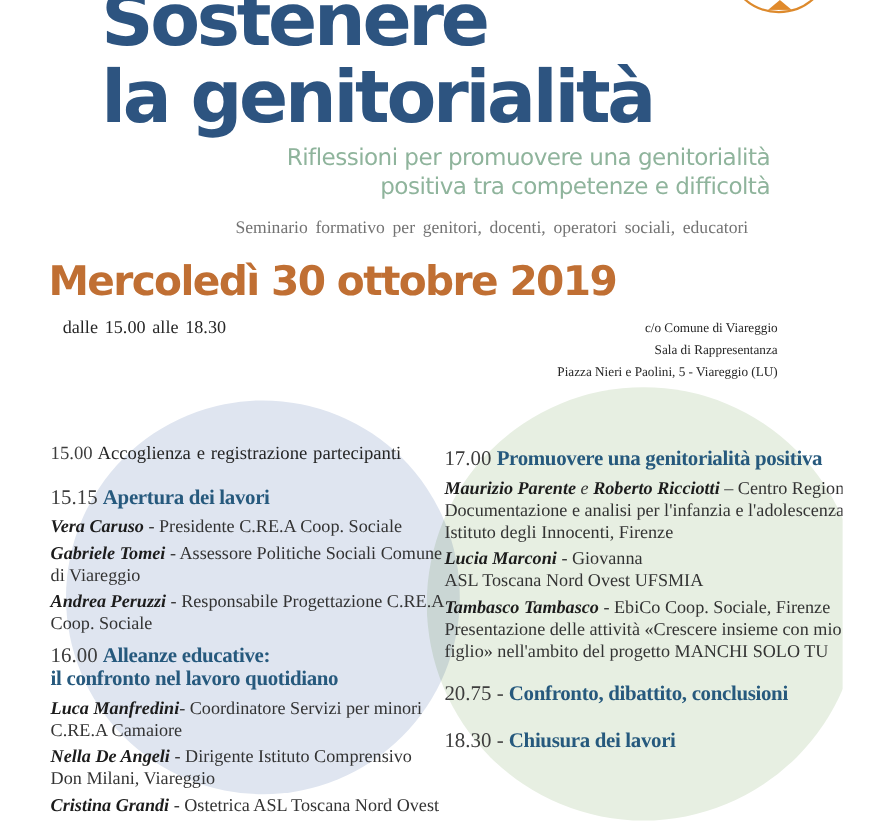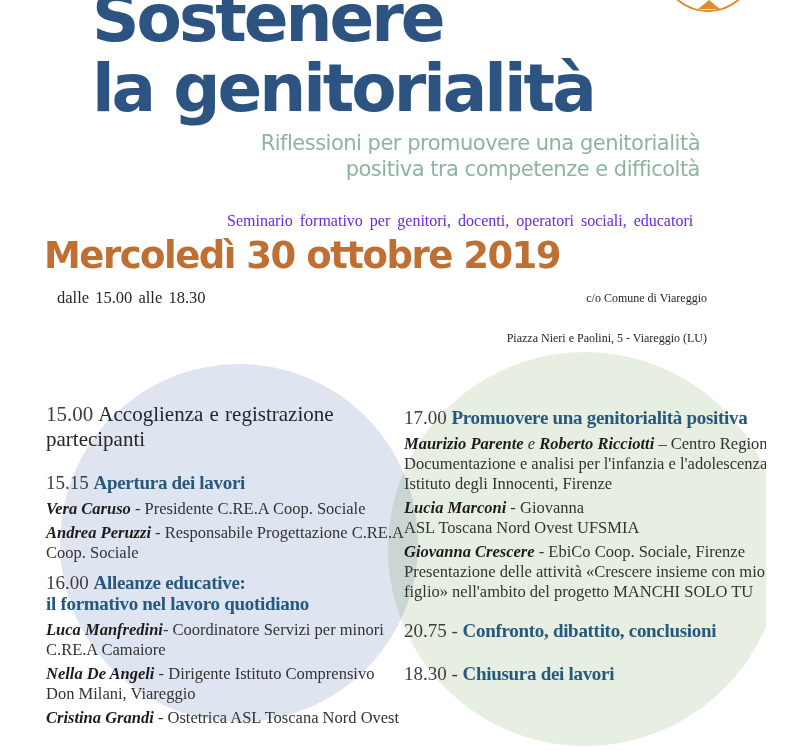--- a/index.html
+++ b/index.html
@@ -26,40 +26,40 @@
     position:absolute; left:92px; top:-16px; margin:0;
     font-family:"DejaVu Sans",sans-serif; font-weight:bold;
     font-size:66px; line-height:70px; letter-spacing:-3px; color:#2d5480;
   }
   .subtitle {
     position:absolute; right:66px; top:130px; margin:0; text-align:right;
     font-family:"DejaVu Sans",sans-serif; font-size:21px; line-height:26px;
     letter-spacing:-0.5px; color:#8fb49c;
   }
   .audience {
-    position:absolute; left:214px; top:199px; margin:13px;
-    font-size:16px; color:#6d28d9; word-spacing:3px;
+    position:absolute; left:214px; top:199px; margin:0;
+    font-size:16px; color:#737373; word-spacing:3px;
   }
   .date {
     position:absolute; left:44px; top:234px; margin:0;
     font-family:"DejaVu Sans",sans-serif; font-weight:bold;
     font-size:37px; letter-spacing:-1.5px; color:#c06f33;
   }
   .time-range { position:absolute; left:57px; top:288px; margin:0;
                 font-size:16.5px; color:#262626; word-spacing:2px; }
   .venue { position:absolute; right:59px; top:288px; margin:0; text-align:right;
            font-size:12px; line-height:20px; color:#262626; }
 
   
   .col { position:absolute; z-index:2; }
   .col-left  { left:46px;  top:402px; width:360px; }
   .col-right { left:404px; top:407px; width:390px; }
 
   .time { color:#3d3d3d; }
-  .opening-line { margin:0 0 20px 0; font-size:21px; color:#262626; word-spacing:1px; }
+  .opening-line { margin:0 0 20px 0; font-size:17px; color:#262626; word-spacing:1px; }
   .session-heading { margin:0 0 6px 0; font-size:19px; line-height:21px; }
   .session-heading.second { margin-top:9px; }
   .session-title { color:#26597d; font-weight:bold; letter-spacing:-0.3px; }
   .speaker { margin:0 0 4px 0; font-size:16.5px; line-height:20px; color:#333; }
   .sp-name { font-style:italic; font-weight:bold; color:#1c1c1c; }
   .conj { font-style:italic; }
   .nowrap { white-space:nowrap; }
   .closing-line { margin:17px 0 0 0; font-size:19px; line-height:24px; }
   .closing-line.last { margin-top:19px; }
 </style>
@@ -79,48 +79,49 @@
   <h1 class="title"><span>Sostenere</span><br><span>la genitorialità</span></h1>
 
   <p class="subtitle"><span>Riflessioni per promuovere una genitorialità</span><br><span>positiva tra competenze e difficoltà</span></p>
 
   <p class="audience">Seminario formativo per genitori, docenti, operatori sociali, educatori</p>
 
   <p class="date">Mercoledì 30 ottobre 2019</p>
 
   <p class="time-range">dalle 15.00 alle 18.30</p>
 
-  <p class="venue"><span>c/o Comune di Viareggio</span><br><br><span>Piazza Nieri e Paolini, 5 - Viareggio (LU)</span></p>
+  <p class="venue"><span>c/o Comune di Viareggio</span><br><span>Sala di Rappresentanza</span><br><span>Piazza Nieri e Paolini, 5 - Viareggio (LU)</span></p>
 
   <div class="col col-left">
 
     <p class="opening-line"><span class="time">15.00</span> <span>Accoglienza e registrazione partecipanti</span></p>
 
     <p class="session-heading"><span class="time">15.15</span> <span class="session-title">Apertura dei lavori</span></p>
 
     <p class="speaker"><span class="sp-name">Vera Caruso</span> <span class="sp-role">- Presidente C.RE.A Coop. Sociale</span></p>
+    <p class="speaker"><span class="sp-name">Gabriele Tomei</span> <span class="sp-role">- Assessore Politiche Sociali Comune di Viareggio</span></p>
     <p class="speaker"><span class="sp-name">Andrea Peruzzi</span> <span class="sp-role">- Responsabile Progettazione C.RE.A Coop. Sociale</span></p>
 
-    <p class="session-heading second"><span class="time">16.00</span> <span class="session-title">Alleanze educative:</span><br><span class="session-title">il formativo nel lavoro quotidiano</span></p>
+    <p class="session-heading second"><span class="time">16.00</span> <span class="session-title">Alleanze educative:</span><br><span class="session-title">il confronto nel lavoro quotidiano</span></p>
 
     <p class="speaker"><span class="sp-name">Luca Manfredini</span><span class="sp-role">- Coordinatore Servizi per minori C.RE.A Camaiore</span></p>
     <p class="speaker"><span class="sp-name">Nella De Angeli</span> <span class="sp-role">- Dirigente Istituto Comprensivo Don Milani, Viareggio</span></p>
     <p class="speaker nowrap"><span class="sp-name">Cristina Grandi</span> <span class="sp-role">- Ostetrica ASL Toscana Nord Ovest</span></p>
 
   </div>
 
   <div class="col col-right">
 
     <p class="session-heading"><span class="time">17.00</span> <span class="session-title">Promuovere una genitorialità positiva</span></p>
 
     <p class="speaker"><span class="sp-name">Maurizio Parente</span> <span class="conj">e</span> <span class="sp-name">Roberto Ricciotti</span> <span class="sp-role">– Centro Regionale Documentazione e analisi per l'infanzia e l'adolescenza - Istituto degli Innocenti, Firenze</span></p>
 
     <p class="speaker"><span class="sp-name">Lucia Marconi</span> <span class="sp-role">- Giovanna</span><br><span class="sp-role">ASL Toscana Nord Ovest UFSMIA</span></p>
 
-    <p class="speaker"><span class="sp-name">Giovanna Crescere</span> <span class="sp-role">- EbiCo Coop. Sociale, Firenze</span><br><span class="sp-role">Presentazione delle attività «Crescere insieme con mio figlio» nell'ambito del progetto MANCHI SOLO TU</span></p>
+    <p class="speaker"><span class="sp-name">Tambasco Tambasco</span> <span class="sp-role">- EbiCo Coop. Sociale, Firenze</span><br><span class="sp-role">Presentazione delle attività «Crescere insieme con mio figlio» nell'ambito del progetto MANCHI SOLO TU</span></p>
 
     <p class="closing-line"><span class="time">20.75</span> <span class="time">-</span> <span class="session-title">Confronto, dibattito, conclusioni</span></p>
 
     <p class="closing-line last"><span class="time">18.30</span> <span class="time">-</span> <span class="session-title">Chiusura dei lavori</span></p>
 
   </div>
 
 </div>
 
 </body></html>

